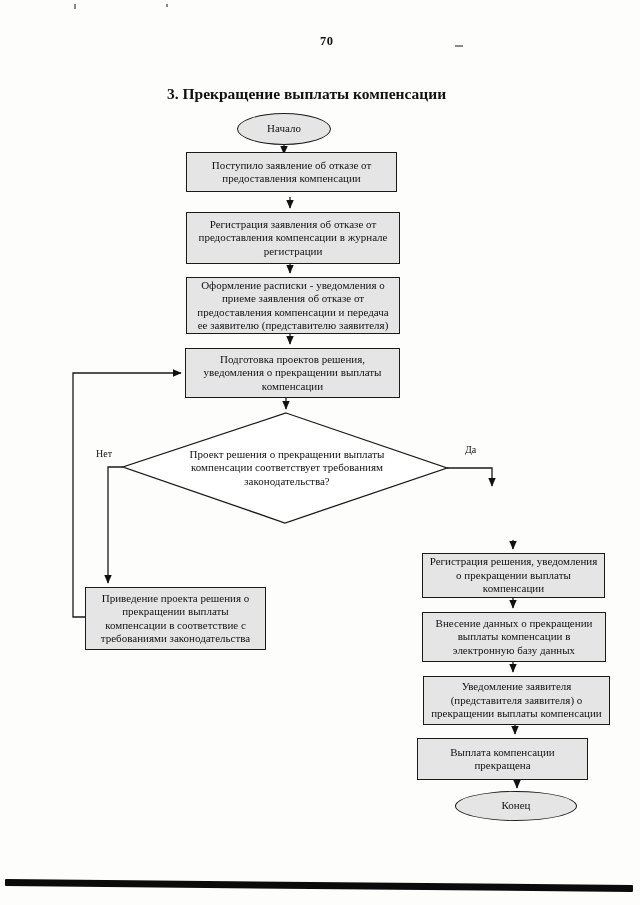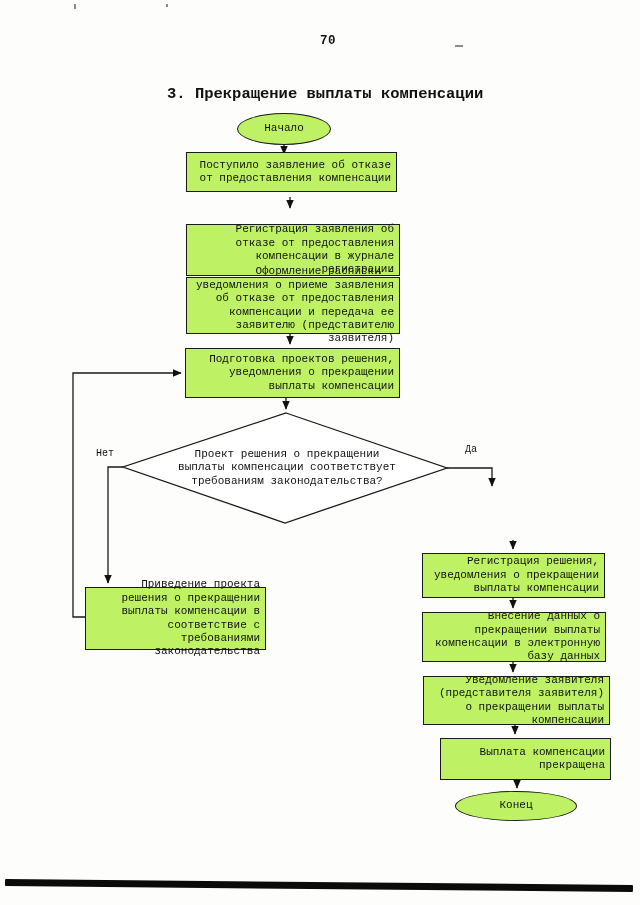--- a/index.html
+++ b/index.html
@@ -1,31 +1,31 @@
 <!DOCTYPE html>
 <html><head>
 <meta charset="utf-8">
 <style>
   html,body{margin:0;padding:0;background:#fff;}
   #page{
     position:relative;
     width:640px;height:905px;
     background:#fdfdfc;
-    font-family:Liberation Mono, monospace;
+    font-family:Liberation Serif, serif;
     color:#111;
     overflow:hidden;
   }
   #connectors{position:absolute;left:0;top:0;z-index:1;}
   .node{
     position:absolute;z-index:2;
     box-sizing:border-box;
-    background:#bef264;
+    background:#e5e5e5;
     border:1.4px solid #1a1a1a;
     display:flex;align-items:center;justify-content:center;
-    text-align:right;
+    text-align:center;
     font-size:11px;line-height:13.4px;
     padding:2px 5px;
   }
   .oval{border-radius:50%;}
   .float-label{
     position:absolute;z-index:3;
     font-size:10px;line-height:13px;
     white-space:nowrap;
   }
   .diamond-text{
@@ -89,37 +89,37 @@
       <path d="M123,467 L108,467 L108,583" marker-end="url(#arr)"></path>
 
       <path d="M85,617 L73,617 L73,373 L181,373" marker-end="url(#arr)"></path>
     </g>
   </svg>
 
   <div class="node oval" style="left:237px;top:113px;width:94px;height:32px;">Начало</div>
 
   <div class="node" style="left:186px;top:152px;width:211px;height:40px;">Поступило заявление об отказе от предоставления компенсации</div>
 
-  <div class="node" style="left:186px;top:212px;width:214px;height:52px;margin-top:12px;">Регистрация заявления об отказе от предоставления компенсации в журнале регистрации</div>
+  <div class="node" style="left:186px;top:212px;width:214px;height:52px;">Регистрация заявления об отказе от предоставления компенсации в журнале регистрации</div>
 
   <div class="node" style="left:185px;top:348px;width:215px;height:50px;">Подготовка проектов решения, уведомления о прекращении выплаты компенсации</div>
 
   <div class="node" style="left:186px;top:277px;width:214px;height:57px;">Оформление расписки - уведомления о приеме заявления об отказе от предоставления компенсации и передача ее заявителю (представителю заявителя)</div>
 
   <div class="diamond-text" style="left:177px;top:429px;width:220px;height:78px;">Проект решения о прекращении выплаты компенсации соответствует требованиям законодательства?</div>
   <div class="float-label" style="left:96px;top:447px;">Нет</div>
   <div class="float-label" style="left:465px;top:443px;">Да</div>
 
   <div class="node" style="left:85px;top:587px;width:181px;height:63px;">Приведение проекта решения о прекращении выплаты компенсации в соответствие с требованиями законодательства</div>
 
 
   <div class="node" style="left:422px;top:553px;width:183px;height:45px;">Регистрация решения, уведомления о прекращении выплаты компенсации</div>
 
   <div class="node" style="left:422px;top:612px;width:184px;height:50px;">Внесение данных о прекращении выплаты компенсации в электронную базу данных</div>
 
   <div class="node" style="left:423px;top:676px;width:187px;height:49px;">Уведомление заявителя (представителя заявителя) о прекращении выплаты компенсации</div>
 
-  <div class="node" style="left:440px;top:738px;width:171px;height:42px;">Выплата компенсации прекращена</div>
+  <div class="node" style="left:417px;top:738px;width:171px;height:42px;">Выплата компенсации прекращена</div>
 
   <div class="node oval" style="left:455px;top:791px;width:122px;height:30px;">Конец</div>
 
   <div id="bottom-rule"></div>
 </div>
 
 </body></html>

